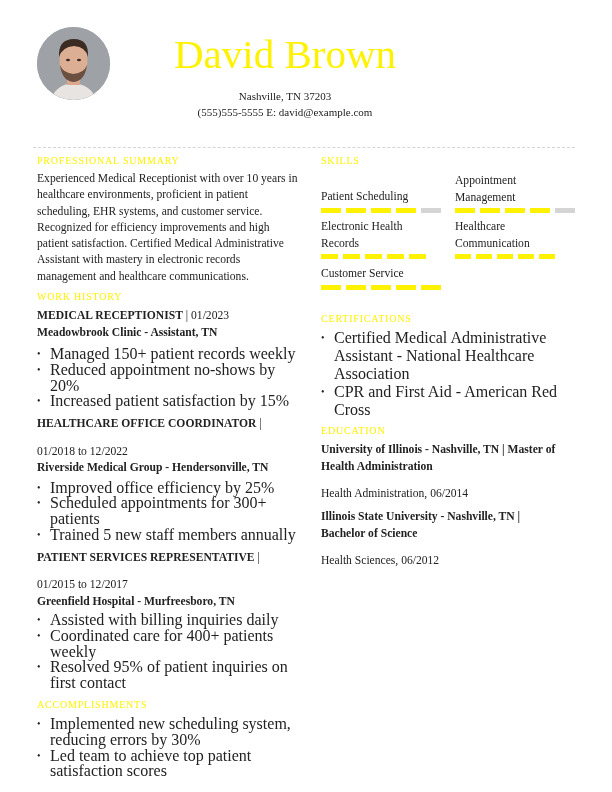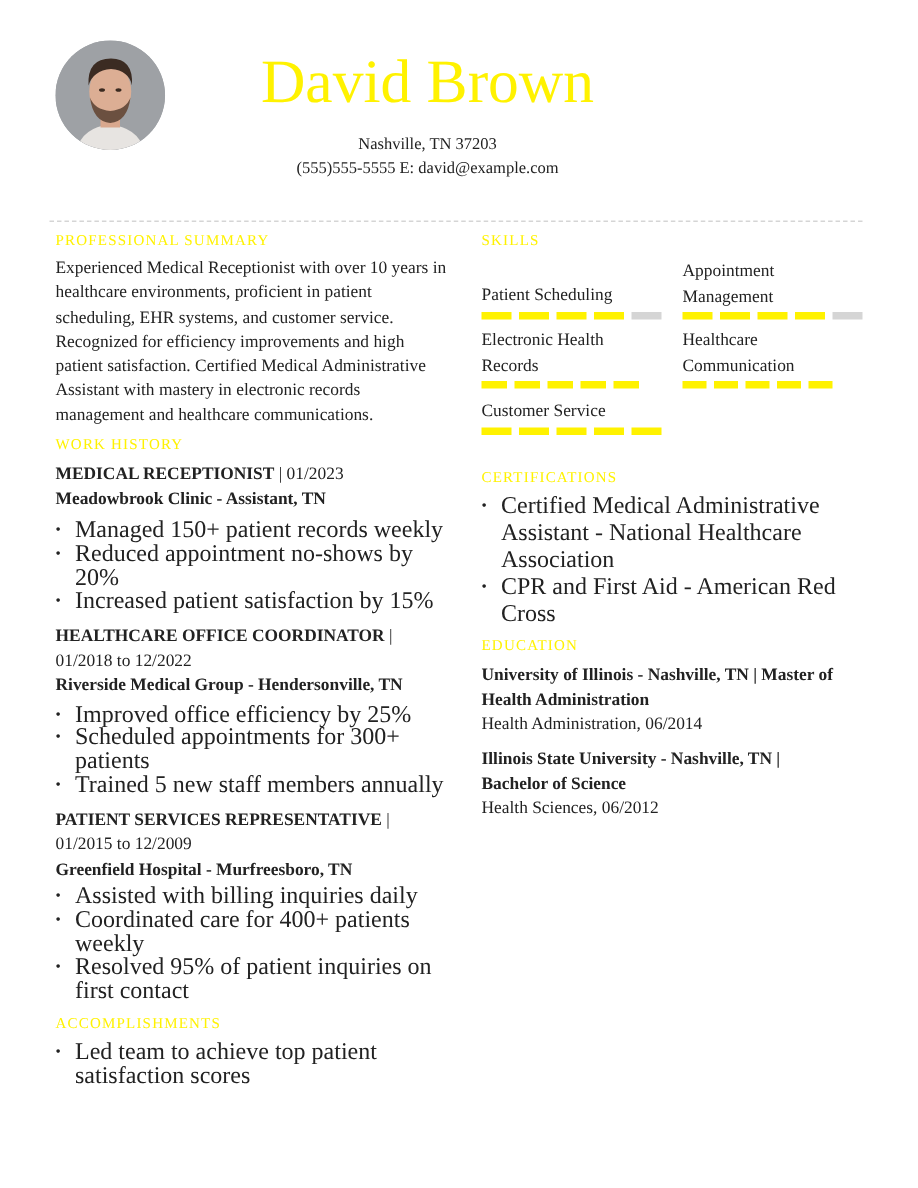--- a/index.html
+++ b/index.html
@@ -7,21 +7,21 @@
          font-family:"Liberation Serif", serif; color:#222; }
   .abs { position:absolute; }
   .photo { left:37px; top:27px; width:73px; height:73px; border-radius:50%;
            background:#9ea1a5; overflow:hidden; }
   .name { left:120px; width:330px; top:30px; text-align:center; font-size:41px; color:#fff200;
           font-family:"Liberation Serif", serif; line-height:48px; }
   .contact { left:120px; width:330px; text-align:center; font-size:11px; color:#222; line-height:16px; }
   .divider { left:33px; width:542px; top:147px; border-top:1px dashed #d5d5d5; }
   .sec-title { font-size:10px; letter-spacing:0.8px; color:#fff200; text-transform:uppercase;
                font-family:"Liberation Serif", serif; line-height:14px; }
-  .para { font-size:11.6px; line-height:16.3px; color:#222; }
+  .para { font-size:11.6px; line-height:16.3px; color:#222;margin-top:11px; }
   .job-title { font-size:11.6px; font-weight:bold; line-height:16.5px; }
   .job-title .date { font-weight:normal; }
   ul.b { margin:0; padding:0; list-style:none; }
   ul.b li { position:relative; padding-left:13px; font-size:16px; line-height:15.8px; }
   ul.b li::before { content:"•"; position:absolute; left:0; top:0; font-size:10px; }
   .skill-label { font-size:11.6px; line-height:16.5px; }
   .bars { display:flex; gap:5px; }
   .bar { width:20px; height:5px; background:#fff200; }
   .bar.off { background:#d5d5d5; }
   .edu-title { font-size:11.6px; font-weight:bold; line-height:16.5px; }
@@ -68,31 +68,32 @@
     <div class="job-title">Riverside Medical Group - Hendersonville, TN</div>
     <ul class="b" style="margin-top:3px">
       <li>Improved office efficiency by 25%</li>
       <li>Scheduled appointments for 300+ patients</li>
       <li>Trained 5 new staff members annually</li>
     </ul>
   </div>
 
   <div style="margin-top:7px">
     <div class="job-title"><span>PATIENT SERVICES REPRESENTATIVE</span><span class="date"> |</span></div>
-    <div class="para">01/2015 to 12/2009</div>
+    <div class="para">01/2015 to 12/2017</div>
     <div class="job-title">Greenfield Hospital - Murfreesboro, TN</div>
     <ul class="b" style="margin-top:2px">
       <li>Assisted with billing inquiries daily</li>
       <li>Coordinated care for 400+ patients weekly</li>
       <li>Resolved 95% of patient inquiries on first contact</li>
     </ul>
   </div>
 
   <div class="sec-title" style="margin-top:7px">ACCOMPLISHMENTS</div>
   <ul class="b" style="margin-top:4px; width:255px">
+    <li>Implemented new scheduling system, reducing errors by 30%</li>
     <li>Led team to achieve top patient satisfaction scores</li>
   </ul>
 </div>
 
 <div class="abs" style="left:321px; top:154px; width:260px;">
   <div class="sec-title">SKILLS</div>
 
   <div style="position:relative; height:126px; margin-top:4px;">
     <div class="abs" style="left:0; top:17px; width:120px">
       <div class="skill-label">Patient Scheduling</div>

